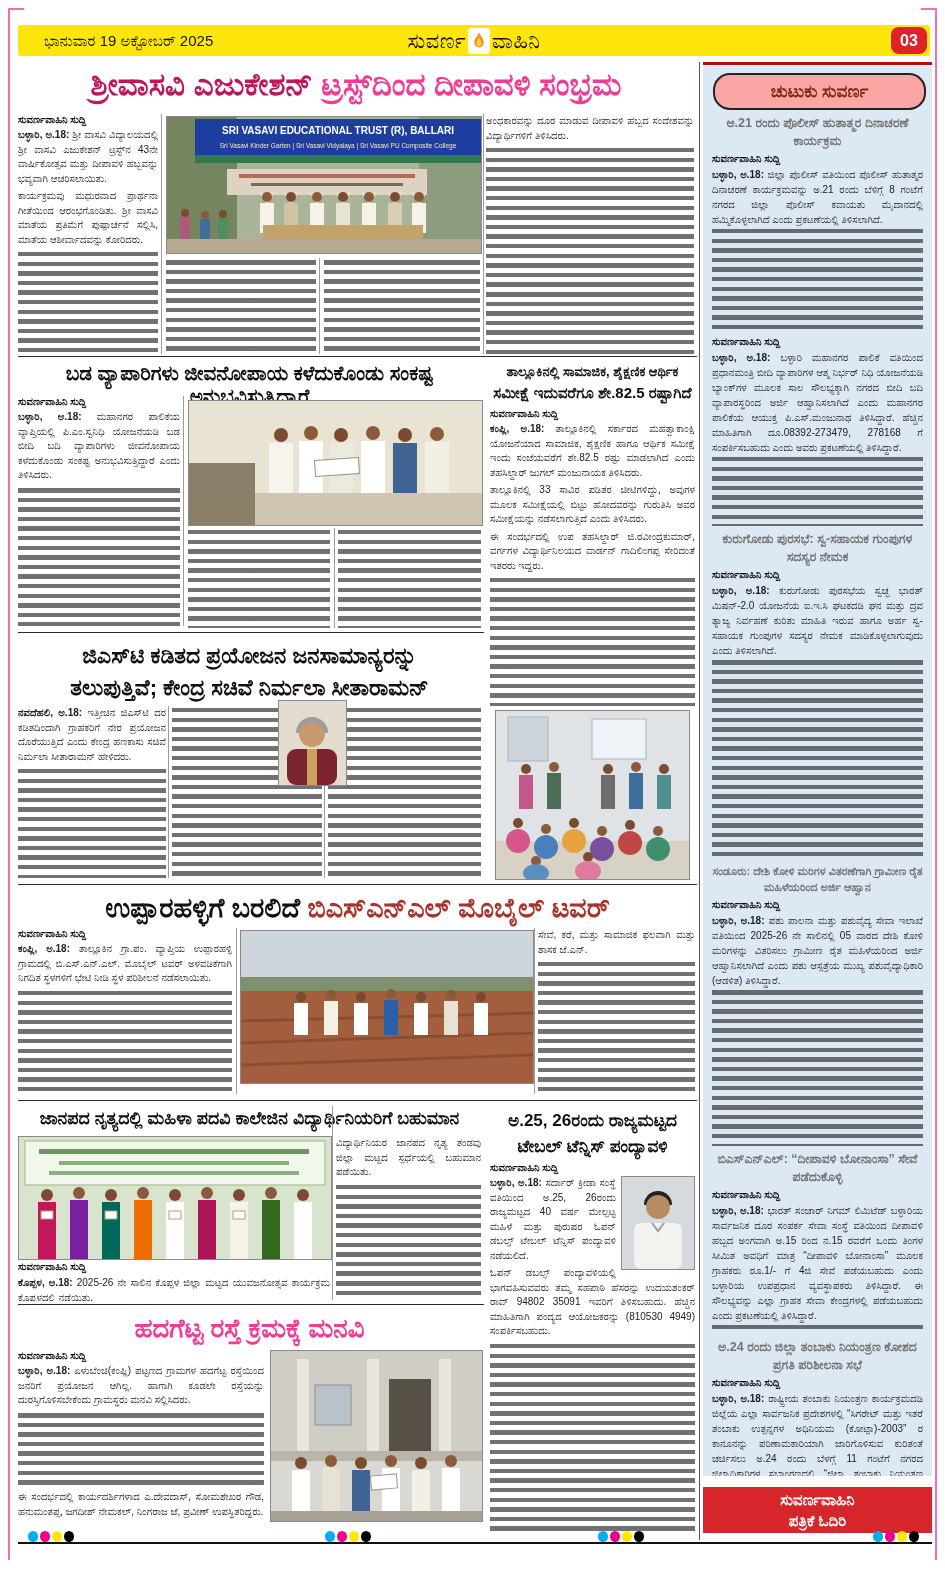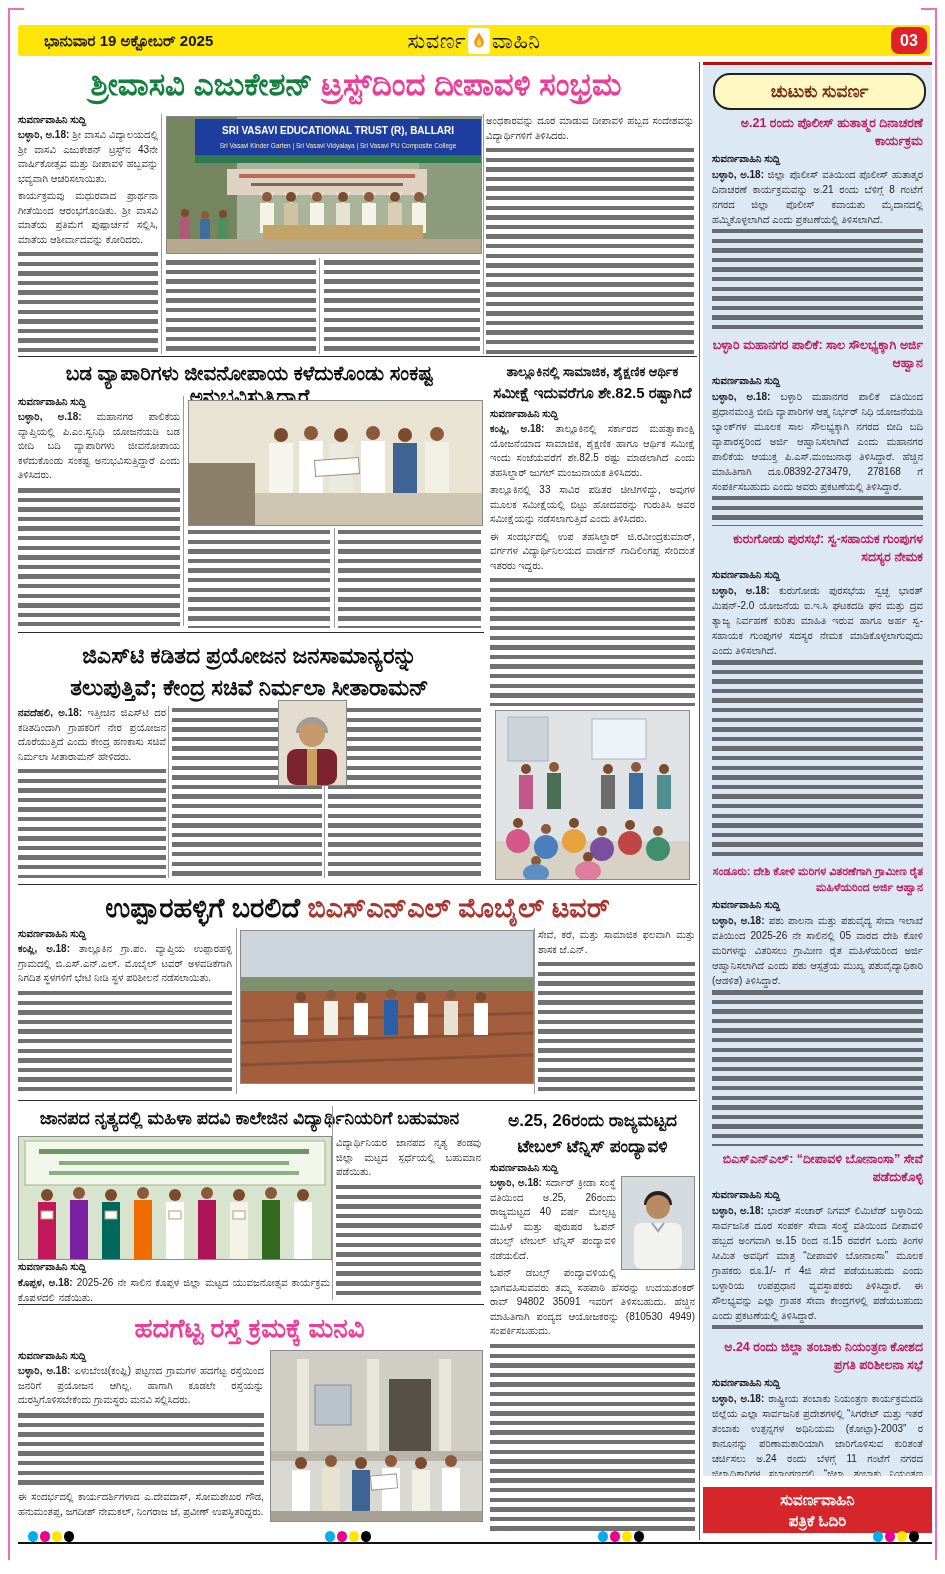--- a/index.html
+++ b/index.html
@@ -11,37 +11,37 @@
   .bd{font-size:10px;line-height:1.45;text-align:justify;color:#212121;margin:0 0 3px 0;}
   .dl{font-weight:700;}
   .fx{background:repeating-linear-gradient(180deg,#3a3a3a 0 4.5px,transparent 4.5px 9.6px);opacity:.72;}
   .col .fx{flex:1;margin-top:2px;}
   .rule{background:#2b2b2b;}
   .hairV{background:#9b9b9b;}
   .ph{overflow:hidden;border:1px solid #8a8a8a;background:#ddd;}
   .ph svg{display:block;}
   
   .mast{left:18px;top:25px;width:912px;height:31px;background:#ffe60a;border-radius:3px;}
-  .mast-date{position:absolute;left:26px;top:0;height:31px;line-height:31px;font-size:15px;font-weight:700;color:#161616;}
+  .mast-date{position:absolute;left:26px;top:0;height:31px;line-height:31px;font-size:15px;font-weight:400;color:#161616;}
   .mast-title{position:absolute;left:0;right:0;top:0;height:31px;display:flex;align-items:center;justify-content:center;gap:2px;font-size:21px;font-weight:400;color:#101010;letter-spacing:.5px;}
   .flamebox{width:22px;height:26px;background:#fff;border-radius:4px;display:flex;align-items:center;justify-content:center;}
   .pgbadge{position:absolute;right:3px;top:2px;width:36px;height:27px;background:#e02128;color:#fff;border-radius:8px;font-size:16px;font-weight:800;display:flex;align-items:center;justify-content:center;}
   .frame{background:#f06fb2;}
   
   .h-lead{left:18px;top:64px;width:676px;height:48px;text-align:center;font-size:31px;font-weight:800;line-height:1.35;white-space:nowrap;}
-  .h-lead .r{color:#15803d;} .h-lead .p{color:#ee3d96;}
+  .h-lead .r{color:#be185d;} .h-lead .p{color:#ee3d96;}
   .h2{font-weight:800;text-align:center;color:#101010;}
   .h-pink{color:#ee3d96;}
   .h-maroon{color:#a8342e;}
   
   .sb-panel{left:703px;top:66px;width:229px;height:1410px;background:#dce8f4;}
   .sb-redline{left:703px;top:62px;width:229px;height:3px;background:#c00a0a;}
-  .sb-headerbox{left:713px;top:73px;width:209px;height:33px;background:#fef9c3;border:2px solid #222;border-radius:17px;display:flex;align-items:center;justify-content:center;font-size:17px;font-weight:800;color:#7c2a12;}
+  .sb-headerbox{left:713px;top:73px;width:209px;height:33px;background:#fca5a5;border:2px solid #222;border-radius:17px;display:flex;align-items:center;justify-content:center;font-size:17px;font-weight:800;color:#7c2a12;}
   .sb-item{left:712px;width:211px;}
-  .sb-h{font-size:12.5px;font-weight:800;color:#be185d;text-align:right;line-height:1.45;margin:0 0 3px 0;}
+  .sb-h{font-size:12.5px;font-weight:800;color:#737373;text-align:center;line-height:1.45;margin:0 0 3px 0;}
   .sb-bd{font-size:10px;line-height:1.5;text-align:justify;color:#1c1c1c;margin:0;}
   .sb-redbox{left:703px;top:1487px;width:229px;height:46px;background:#d6252b;color:#fff;display:flex;flex-direction:column;align-items:center;justify-content:center;font-weight:800;font-size:15px;line-height:1.4;}
   
   .dots{display:flex;gap:2px;}
   .dot{width:10px;height:11px;border-radius:50%;}
   .c{background:#00aeef;} .m{background:#ec008c;} .y{background:#ffe800;} .k{background:#000;}
 </style>
 </head>
 <body>
 
@@ -422,21 +422,20 @@
 <div class="abs sb-headerbox">ಚುಟುಕು ಸುವರ್ಣ</div>
 
 <div class="abs col sb-item" style="top:114px;height:218px;">
   <p class="sb-h">ಅ.21 ರಂದು ಪೊಲೀಸ್ ಹುತಾತ್ಮರ ದಿನಾಚರಣೆ ಕಾರ್ಯಕ್ರಮ</p>
   <p class="by">ಸುವರ್ಣವಾಹಿನಿ ಸುದ್ದಿ</p>
   <p class="sb-bd"><span class="dl">ಬಳ್ಳಾರಿ, ಅ.18:</span> <span>ಜಿಲ್ಲಾ ಪೊಲೀಸ್ ವತಿಯಿಂದ ಪೊಲೀಸ್ ಹುತಾತ್ಮರ ದಿನಾಚರಣೆ ಕಾರ್ಯಕ್ರಮವನ್ನು ಅ.21 ರಂದು ಬೆಳಿಗ್ಗೆ 8 ಗಂಟೆಗೆ ನಗರದ ಜಿಲ್ಲಾ ಪೊಲೀಸ್ ಕವಾಯತು ಮೈದಾನದಲ್ಲಿ ಹಮ್ಮಿಕೊಳ್ಳಲಾಗಿದೆ ಎಂದು ಪ್ರಕಟಣೆಯಲ್ಲಿ ತಿಳಿಸಲಾಗಿದೆ.</span></p>
   <div class="fx"></div>
 </div>
 
 <div class="abs col sb-item" style="top:336px;height:190px;">
-  <p class="sb-h">ಬಳ್ಳಾರಿ ಮಹಾನಗರ ಪಾಲಿಕೆ: ಸಾಲ ಸೌಲಭ್ಯಕ್ಕಾಗಿ ಅರ್ಜಿ ಆಹ್ವಾನ</p>
   <p class="by">ಸುವರ್ಣವಾಹಿನಿ ಸುದ್ದಿ</p>
   <p class="sb-bd"><span class="dl">ಬಳ್ಳಾರಿ, ಅ.18:</span> <span>ಬಳ್ಳಾರಿ ಮಹಾನಗರ ಪಾಲಿಕೆ ವತಿಯಿಂದ ಪ್ರಧಾನಮಂತ್ರಿ ಬೀದಿ ವ್ಯಾಪಾರಿಗಳ ಆತ್ಮ ನಿರ್ಭರ್ ನಿಧಿ ಯೋಜನೆಯಡಿ ಬ್ಯಾಂಕ್‌ಗಳ ಮೂಲಕ ಸಾಲ ಸೌಲಭ್ಯಕ್ಕಾಗಿ ನಗರದ ಬೀದಿ ಬದಿ ವ್ಯಾಪಾರಸ್ಥರಿಂದ ಅರ್ಜಿ ಆಹ್ವಾನಿಸಲಾಗಿದೆ ಎಂದು ಮಹಾನಗರ ಪಾಲಿಕೆಯ ಆಯುಕ್ತ ಪಿ.ಎಸ್.ಮಂಜುನಾಥ ತಿಳಿಸಿದ್ದಾರೆ. ಹೆಚ್ಚಿನ ಮಾಹಿತಿಗಾಗಿ ದೂ.08392-273479, 278168 ಗೆ ಸಂಪರ್ಕಿಸಬಹುದು ಎಂದು ಅವರು ಪ್ರಕಟಣೆಯಲ್ಲಿ ತಿಳಿಸಿದ್ದಾರೆ.</span></p>
   <div class="fx"></div>
 </div>
 
 <div class="abs col sb-item" style="top:530px;height:330px;">
   <p class="sb-h">ಕುರುಗೋಡು ಪುರಸಭೆ: ಸ್ವ-ಸಹಾಯಕ ಗುಂಪುಗಳ ಸದಸ್ಯರ ನೇಮಕ</p>
   <p class="by">ಸುವರ್ಣವಾಹಿನಿ ಸುದ್ದಿ</p>
   <p class="sb-bd"><span class="dl">ಬಳ್ಳಾರಿ, ಅ.18:</span> <span>ಕುರುಗೋಡು ಪುರಸಭೆಯ ಸ್ವಚ್ಛ ಭಾರತ್ ಮಿಷನ್-2.0 ಯೋಜನೆಯ ಐ.ಇ.ಸಿ ಘಟಕದಡಿ ಘನ ಮತ್ತು ದ್ರವ ತ್ಯಾಜ್ಯ ನಿರ್ವಹಣೆ ಕುರಿತು ಮಾಹಿತಿ ಇರುವ ಹಾಗೂ ಅರ್ಹ ಸ್ವ-ಸಹಾಯಕ ಗುಂಪುಗಳ ಸದಸ್ಯರ ನೇಮಕ ಮಾಡಿಕೊಳ್ಳಲಾಗುವುದು ಎಂದು ತಿಳಿಸಲಾಗಿದೆ.</span></p>
   <div class="fx"></div>

